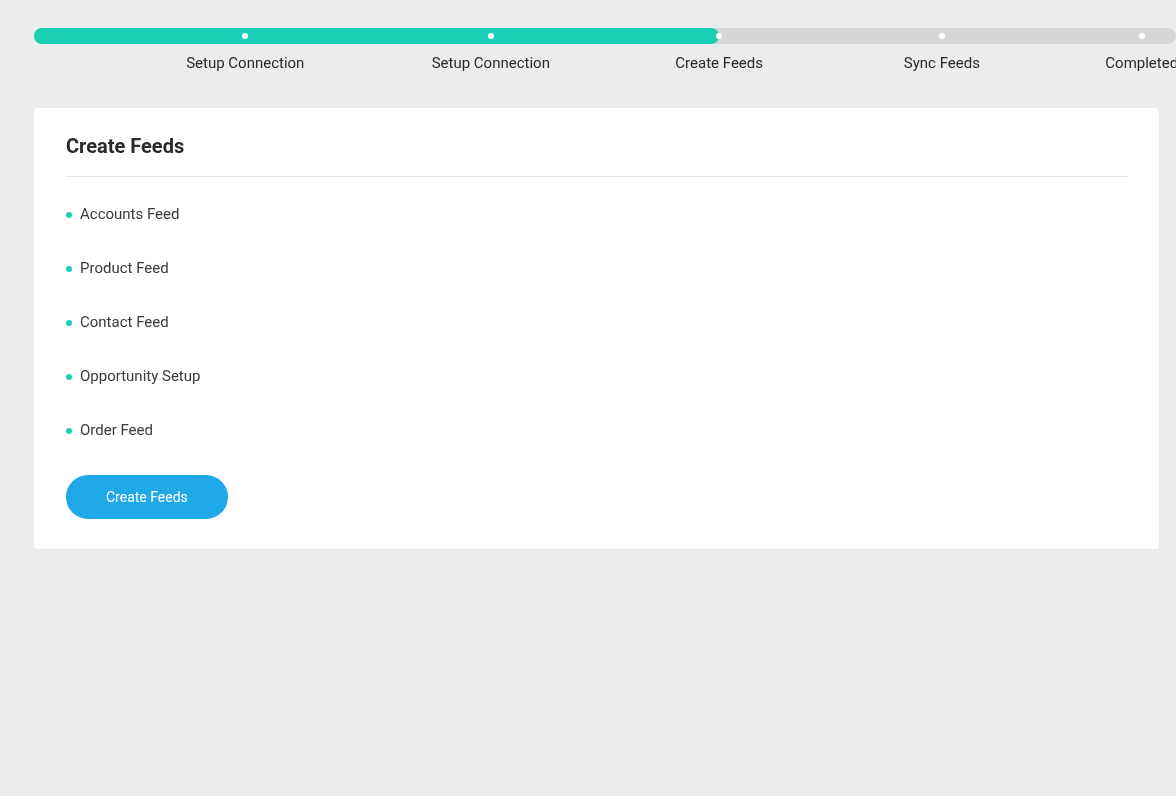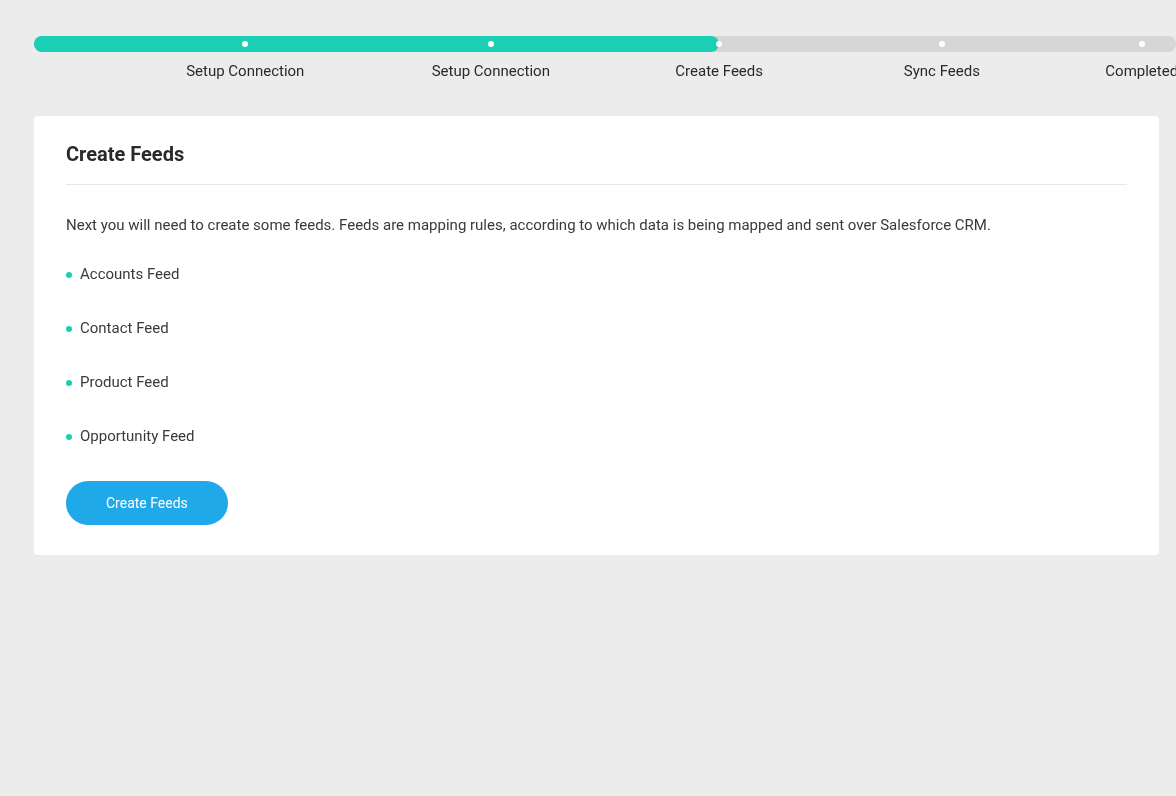--- a/index.html
+++ b/index.html
@@ -8,21 +8,21 @@
       box-sizing: border-box;
     }
     body {
       font-family: -apple-system, BlinkMacSystemFont, 'Segoe UI', Roboto, Helvetica, Arial, sans-serif;
       background-color: #ececec;
       width: 1176px;
       height: 796px;
       padding-top: 24px;
     }
     .progress-container {
-      margin: 12px 34px;
+      margin: 4px 34px;
       width: calc(100% - 34px);
     }
     .progress-bar {
       position: relative;
       height: 16px;
       background-color: #d6d6d6;
       border-radius: 8px;
       overflow: visible;
     }
     .progress-fill {
@@ -137,22 +137,22 @@
       <div class="label-abs" style="left: 40%;">Setup Connection</div>
       <div class="label-abs" style="left: 60%;">Create Feeds</div>
       <div class="label-abs" style="left: 79.5%;">Sync Feeds</div>
       <div class="label-abs" style="left: 97%;">Completed</div>
     </div>
 </div>
 
 <div class="card">
   <div class="card-title">Create Feeds</div>
   <div class="card-body">
-    <p class="card-text">Next you will need to create some feeds. Feeds are mapping rules, according to which data is being mapped and sent over Salesforce CRM.</p>
     <ul class="feed-list" id="feed-list">
         <li class="feed-item">Accounts Feed</li>
+        <li class="feed-item">Product Feed</li>
         <li class="feed-item">Contact Feed</li>
-        <li class="feed-item">Product Feed</li>
-        <li class="feed-item">Opportunity Feed</li>
+        <li class="feed-item">Opportunity Setup</li>
+        <li class="feed-item">Order Feed</li>
       </ul>
     <button class="create-btn">Create Feeds</button>
   </div>
 </div>
 
 </body></html>

